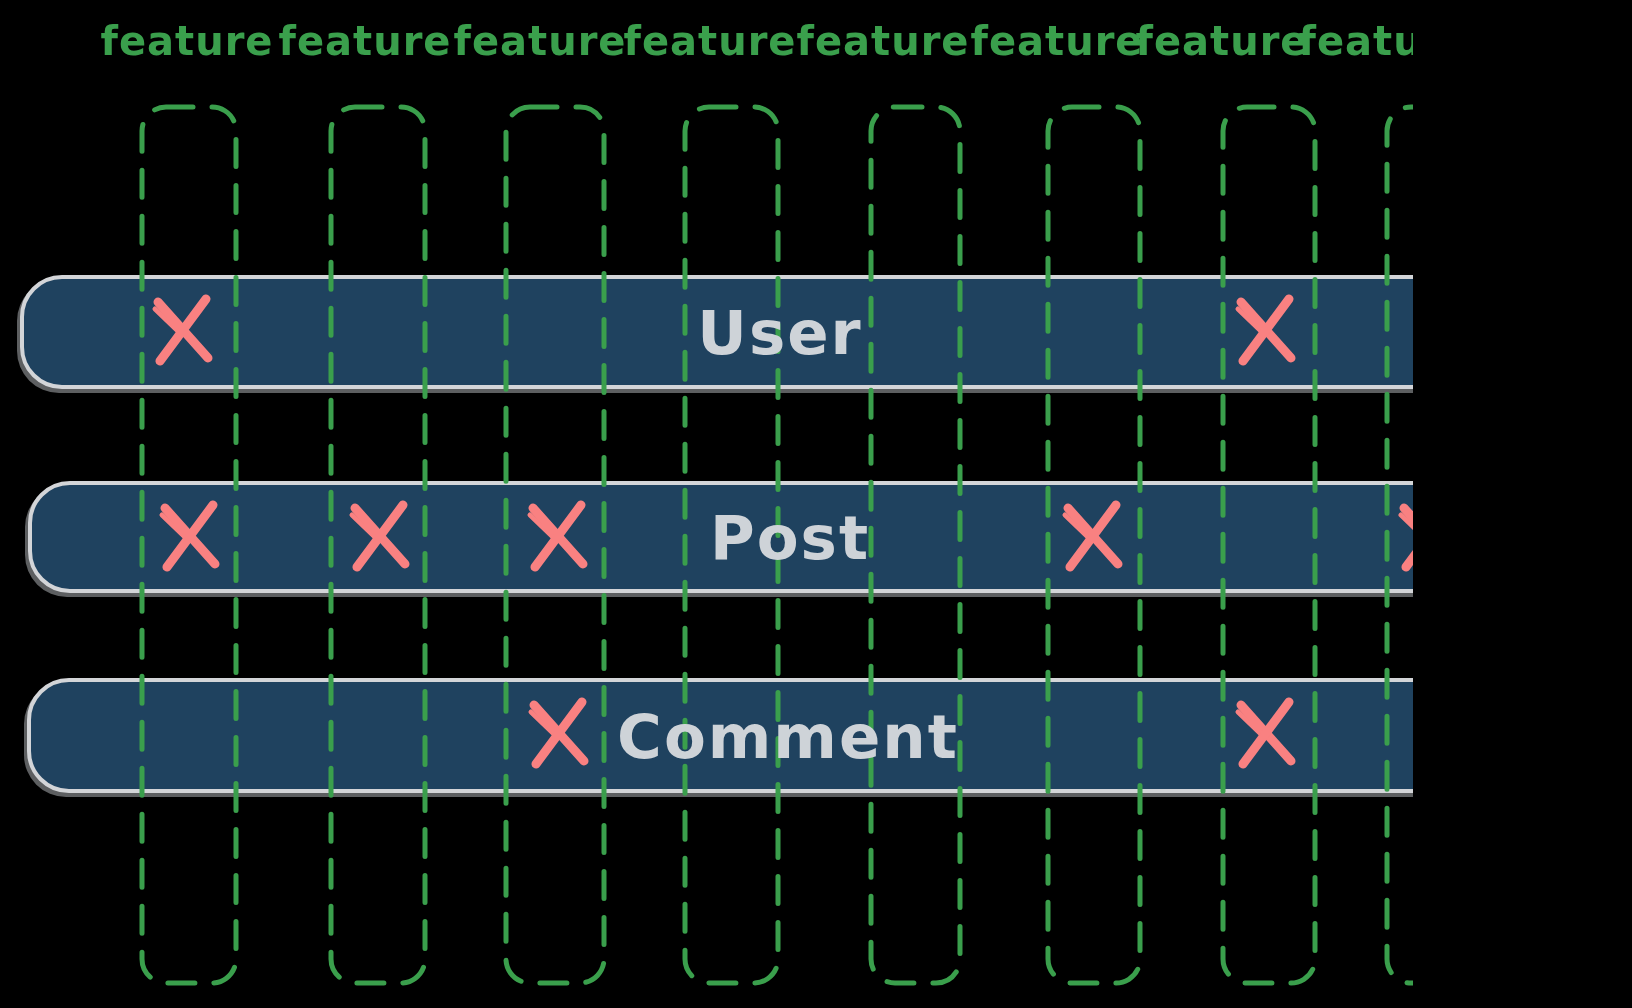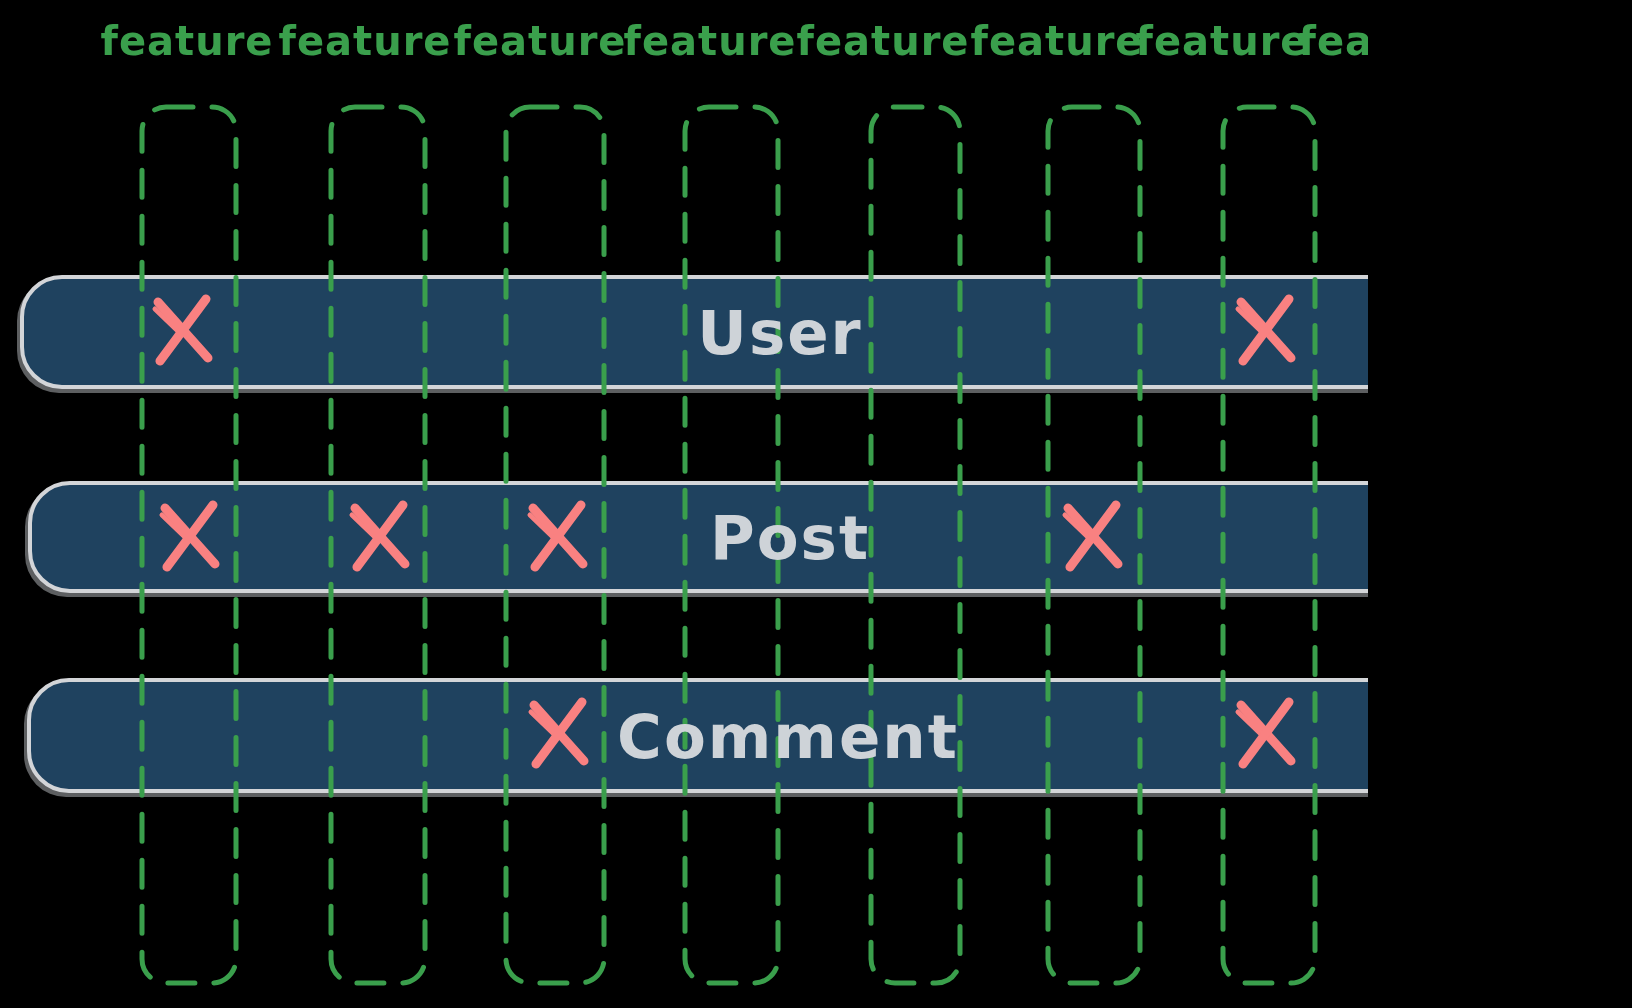--- a/index.html
+++ b/index.html
@@ -1,18 +1,18 @@
 <!DOCTYPE html>
 <html><head>
 <meta charset="utf-8">
 <style>
   html,body{margin:0;padding:0;background:#000;}
   .canvas{
     position:relative;width:1368px;height:1008px;background:#000000;
-    overflow:hidden;font-family:"DejaVu Sans",sans-serif;
+    overflow:hidden;font-family:"DejaVu Sans",sans-serif;padding-left:45px;
   }
   .layer{position:absolute;left:0;top:0;width:100%;height:100%;}
   .feature-label{
     position:absolute;transform:translateX(-50%);
     font-size:40px;font-weight:bold;letter-spacing:1px;white-space:nowrap;
   }
   .feature-col{position:absolute;}
   .entity-row{
     position:absolute;box-sizing:border-box;
     border-radius:42px;border:4px solid #d3d5d8;

